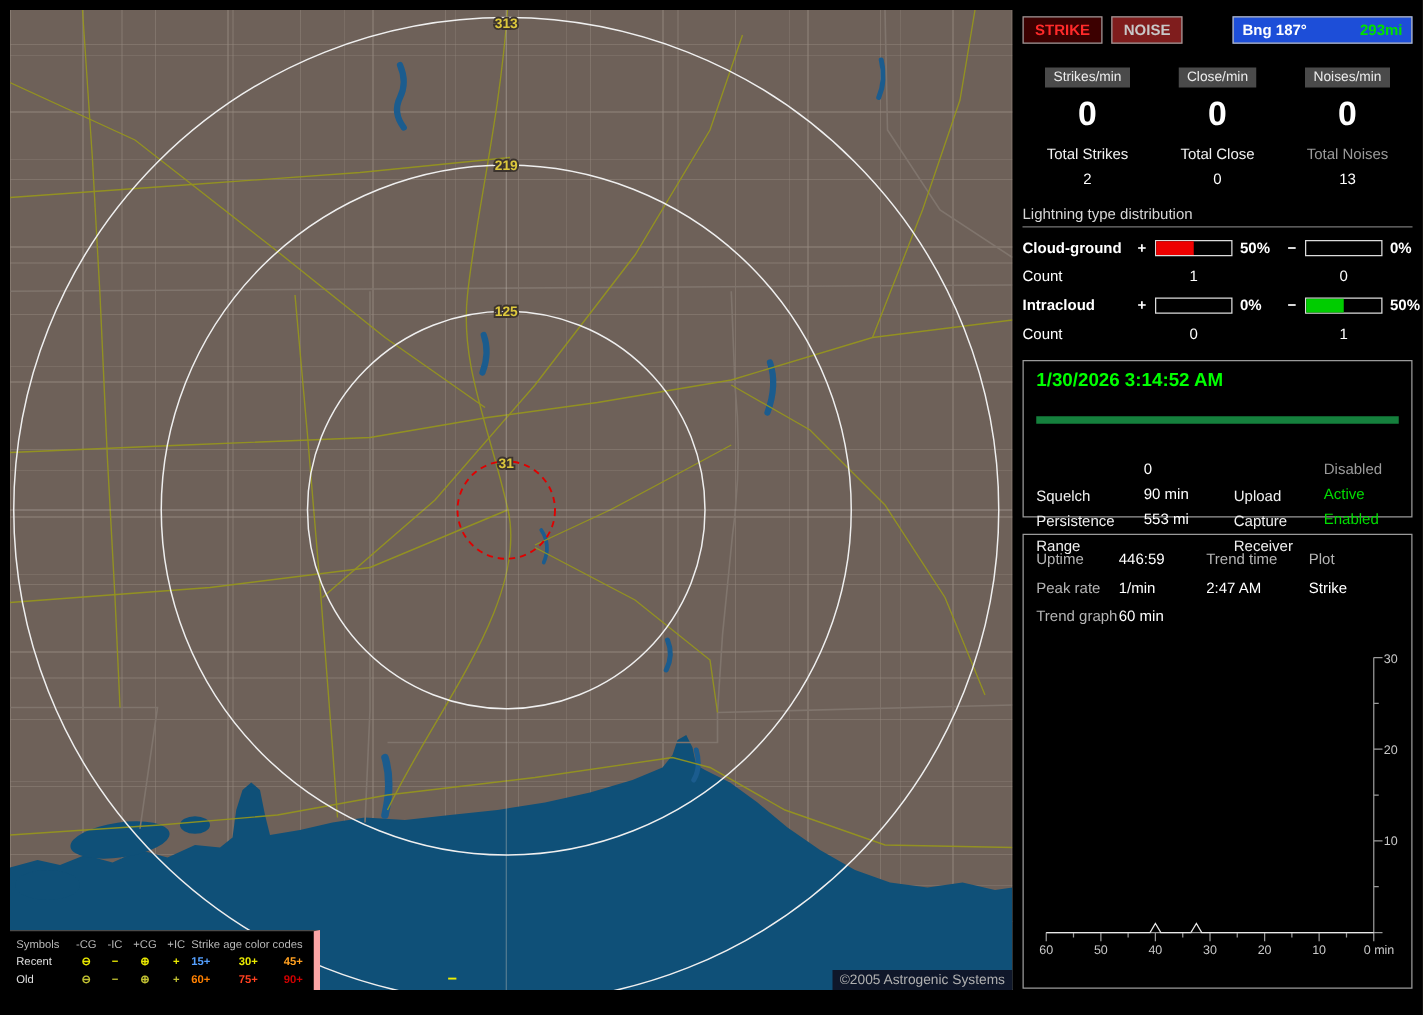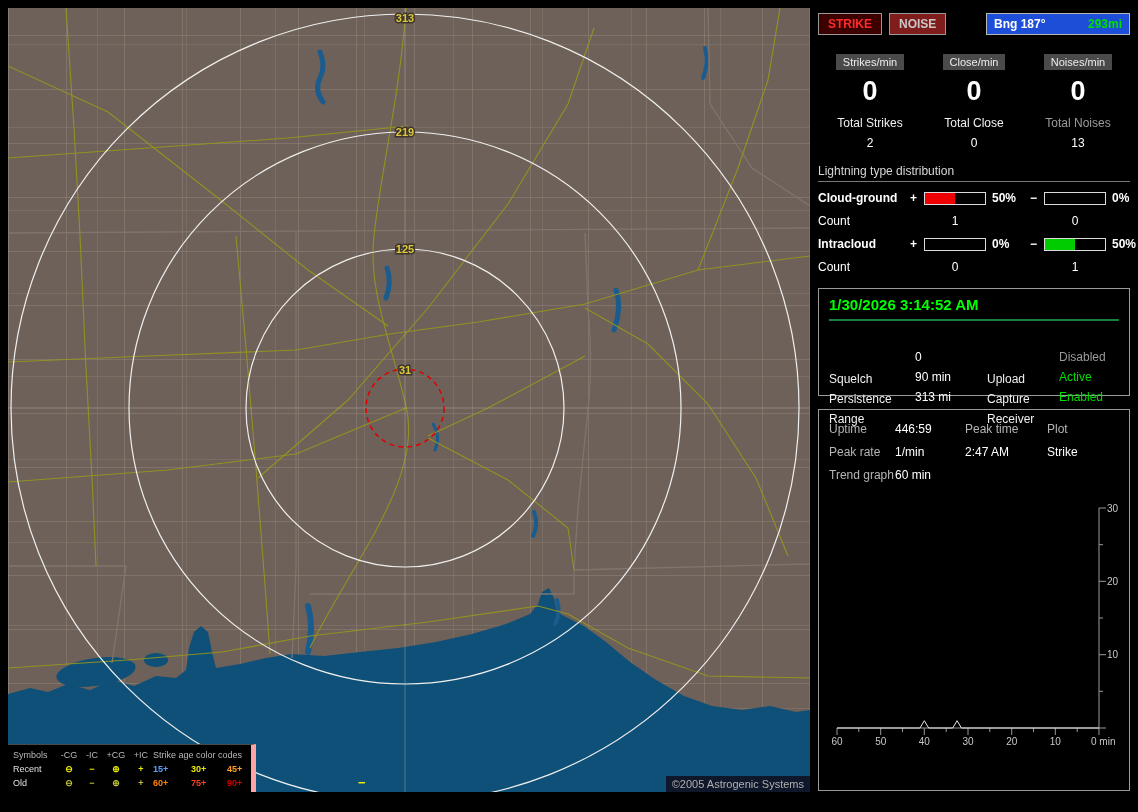--- a/index.html
+++ b/index.html
@@ -54,21 +54,21 @@
              align-items:center;row-gap:9px;font-size:12px;}
   .dist-label{font-weight:bold;color:#fff;}
   .sign{font-weight:bold;color:#fff;}
   .bar{height:11px;border:1px solid #dcdcdc;background:#000;position:relative;}
   .bar-fill{position:absolute;left:0;top:0;bottom:0;}
   .pct{font-weight:bold;color:#fff;padding-left:6px;}
   .cnt{color:#fff;}
   .cnt-val{text-align:center;color:#fff;}
 
   .panelbox{border:1px solid #9a9a9a;padding:7px 10px;margin-bottom:13px;}
-  .datetime{font-size:15px;font-weight:bold;color:#00ff00;padding-bottom:6px;margin-bottom:7px;border-bottom:2px solid #15803d;}
+  .datetime{font-size:15px;font-weight:bold;color:#00ff00;padding-bottom:20px;margin-bottom:7px;border-bottom:6px solid #15803d;}
   .set-row{display:grid;grid-template-columns:86px 72px 72px 1fr;font-size:12px;height:20px;align-items:center;}
   .set-label{color:#f0f0f0;margin-top:44px;}
   .set-value{color:#fff;}
   .state[data-state="active"]{color:#00dd00;}
   .state[data-state="disabled"]{color:#9a9a9a;}
 
   .statusbox{flex:1;display:flex;flex-direction:column;}
   .st-row{display:grid;grid-template-columns:66px 70px 82px 1fr;font-size:12px;height:23px;align-items:center;}
   .st-l{color:#b4b4b4;}
   .st-v{color:#fff;}
@@ -273,31 +273,31 @@
         <span class="set-value state" data-state="disabled">Disabled</span>
       </div>
       <div class="set-row">
         <span class="set-label">Persistence</span>
         <span class="set-value">90 min</span>
         <span class="set-label">Capture</span>
         <span class="set-value state" data-state="active">Active</span>
       </div>
       <div class="set-row">
         <span class="set-label">Range</span>
-        <span class="set-value">313 mi</span>
+        <span class="set-value">553 mi</span>
         <span class="set-label">Receiver</span>
         <span class="set-value state" data-state="active">Enabled</span>
       </div>
     </div>
 
     <div class="panelbox statusbox">
       <div class="st-row">
         <span class="st-l">Uptime</span>
         <span class="st-v">446:59</span>
-        <span class="st-l">Peak time</span>
+        <span class="st-l">Trend time</span>
         <span class="st-l">Plot</span>
       </div>
       <div class="st-row">
         <span class="st-l">Peak rate</span>
         <span class="st-v">1/min</span>
         <span class="st-v">2:47 AM</span>
         <span class="st-v">Strike</span>
       </div>
       <div class="st-row">
         <span class="st-l">Trend graph</span>

